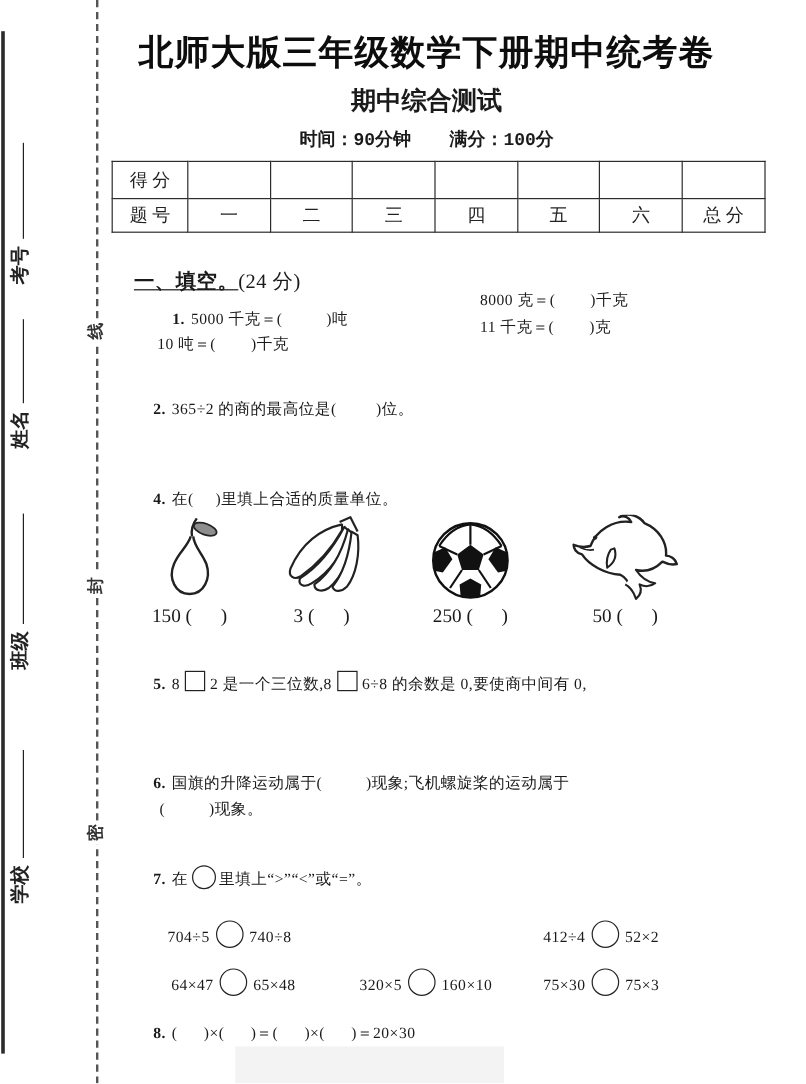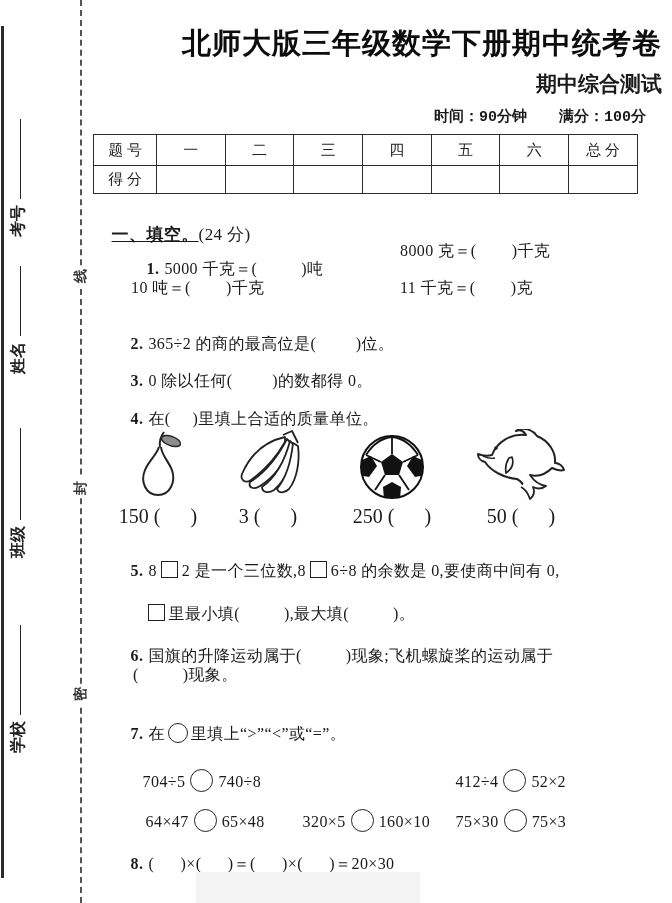--- a/index.html
+++ b/index.html
@@ -10,46 +10,46 @@
   .page-edge{left:1px;top:26px;width:2.5px;height:852px;background:#2b2b2b;}
   
   .seal-line{left:80px;top:0;height:903px;width:0;border-left:2px dashed #555;}
   .seal-char{position:absolute;left:71px;width:20px;height:20px;line-height:20px;text-align:center;
              background:#fff;font-size:14px;font-weight:600;transform:rotate(-90deg);color:#333;}
   
   .side-field{position:absolute;left:7px;transform:rotate(-90deg);transform-origin:0 0;
               white-space:nowrap;font-size:16px;font-weight:600;color:#222;height:22px;line-height:22px;}
   .fl-line{display:inline-block;height:4px;border-bottom:1.6px solid #222;margin-left:6px;vertical-align:2px;}
   
-  .content{left:85px;width:577px;text-align:right;}
+  .content{left:67px;width:577px;text-align:center;}
   .exam-title{top:24px;font-family:"Liberation Sans","DejaVu Sans",sans-serif;font-weight:900;
               font-size:29px;letter-spacing:1px;color:#0d0d0d;}
   .exam-subtitle{top:70px;font-family:"Liberation Sans","DejaVu Sans",sans-serif;font-weight:800;font-size:21px;}
   .exam-meta{top:107px;font-family:"Liberation Sans","DejaVu Sans",sans-serif;font-weight:700;font-size:15px;}
   .exam-meta span{margin:0 16px;font-family:Liberation Mono, monospace;}
   
   table.score-table{position:absolute;left:93px;top:134px;width:545px;border-collapse:collapse;
                     font-size:15px;color:#222;table-layout:fixed;}
   table.score-table td{border:1.7px solid #2c2c2c;text-align:center;height:30px;padding:0;}
   table.score-table tr:last-child td{height:27px;}
   td.st-first{width:62px;}
   td.st-last{width:68px;}
   
-  .line{position:absolute;font-size:16px;white-space:pre;letter-spacing:0.4px;}
+  .line{position:absolute;font-size:13px;white-space:pre;letter-spacing:0.4px;}
   .qno{font-weight:bold;margin-right:5px;}
   .sec-head{font-size:17px;}
   .sec-bold{font-family:"Liberation Sans","DejaVu Sans",sans-serif;font-weight:800;text-decoration:underline;}
   .sq{display:inline-block;width:15px;height:15px;border:1.4px solid #222;vertical-align:-2px;margin:0 4px;background:#fff;}
   .circ{display:inline-block;width:21px;height:21px;border:1.6px solid #222;border-radius:50%;
         vertical-align:-5px;margin:0 5px;background:#fff;}
   .circ.small{width:18px;height:18px;vertical-align:-4px;margin:0 3px;}
   
   .pic-item{position:absolute;top:427px;width:116px;text-align:center;}
   .pic-item .pic{height:74px;display:flex;align-items:flex-end;justify-content:center;}
-  .pic-item .pic-label{margin-top:4px;font-size:20px;white-space:pre;}
+  .pic-item .pic-label{margin-top:4px;font-size:16px;white-space:pre;}
   .watermark{left:196px;top:872px;width:224px;height:31px;background:#f3f3f3;}
   svg{display:block;}
 </style>
 </head>
 <body>
 
 <div id="page">
 
   <div class="abs page-edge"></div>
   <div class="abs seal-line"></div>
@@ -73,60 +73,57 @@
 
   <div class="abs content exam-title">北师大版三年级数学下册期中统考卷</div>
   <div class="abs content exam-subtitle">期中综合测试</div>
   <div class="abs content exam-meta">
     <span>时间：90分钟</span><span>满分：100分</span>
   </div>
 
   <table class="score-table">
     <tbody>
         <tr>
+      <td class="st-first">得 分</td>
+      <td></td>
+      <td></td>
+      <td></td>
+      <td></td>
+      <td></td>
+      <td></td>
+      <td class="st-last"></td>
+    </tr>
+    <tr>
       <td class="st-first">题 号</td>
       <td>一</td>
       <td>二</td>
       <td>三</td>
       <td>四</td>
       <td>五</td>
       <td>六</td>
       <td class="st-last">总 分</td>
     </tr>
-    <tr>
-      <td class="st-first">得 分</td>
-      <td></td>
-      <td></td>
-      <td></td>
-      <td></td>
-      <td></td>
-      <td></td>
-      <td class="st-last"></td>
-    </tr>
   </tbody>
     </table>
 
   <div class="line sec-head" style="left:93px;top:203px">
     <span class="sec-bold">一、填空。</span><span>(24 分)</span>
   </div>
 
   <div class="line" style="left:129px;top:241px">
     <span class="qno">1.</span><span>5000 千克＝(          )吨</span>
   </div>
   <div class="line" style="left:400px;top:241px">8000 克＝(        )千克</div>
   <div class="line" style="left:131px;top:278px">10 吨＝(        )千克</div>
-  <div class="line" style="left:400px;top:278px">11 千克＝(        )克</div>
+  <div class="line" style="left:400px;top:264px">11 千克＝(        )克</div>
 
   <div class="line" style="left:113px;top:316px">
     <span class="qno">2.</span><span>365÷2 的商的最高位是(         )位。</span>
   </div>
 
-  <div class="line" style="left:113px;top:353px">
-    <span class="qno">3.</span><span>0 除以任何(         )的数都得 0。</span>
-  </div>
 
   <div class="line" style="left:113px;top:391px">
     <span class="qno">4.</span><span>在(     )里填上合适的质量单位。</span>
   </div>
 
   <div class="pic-item" style="left:100px">
     <div class="pic">
       <svg width="66" height="72" viewBox="0 0 66 72">
         <path d="M34,18 C31,27 24,31 20,41 C15,53 21,66 33,66 C45,66 51,53 47,41 C43,31 37,27 36,18" fill="#fff" stroke="#222" stroke-width="2" stroke-linejoin="round"></path>
         <path d="M35,18 C34,12 36,7 39,3" fill="none" stroke="#222" stroke-width="2"></path>
@@ -185,23 +182,20 @@
         <circle cx="20" cy="19" r="1.8" fill="#222"></circle>
         <path d="M7,27 C11,29 15,30 19,29" fill="none" stroke="#222" stroke-width="1.4"></path>
       </svg>
     </div>
     <div class="pic-label">50 (      )</div>
   </div>
 
   <div class="line" style="left:113px;top:543px">
     <span class="qno">5.</span><span>8</span><span class="sq"></span><span>2 是一个三位数,8</span><span class="sq"></span><span>6÷8 的余数是 0,要使商中间有 0,</span>
   </div>
-  <div class="line" style="left:130px;top:586px">
-    <span class="sq" style="margin-left:0"></span><span>里最小填(          ),最大填(          )。</span>
-  </div>
 
   <div class="line" style="left:113px;top:628px">
     <span class="qno">6.</span><span>国旗的升降运动属于(          )现象;飞机螺旋桨的运动属于</span>
   </div>
   <div class="line" style="left:133px;top:665px">(          )现象。</div>
 
   <div class="line" style="left:113px;top:705px">
     <span class="qno">7.</span><span>在</span><span class="circ small"></span><span>里填上“&gt;”“&lt;”或“=”。</span>
   </div>
 

